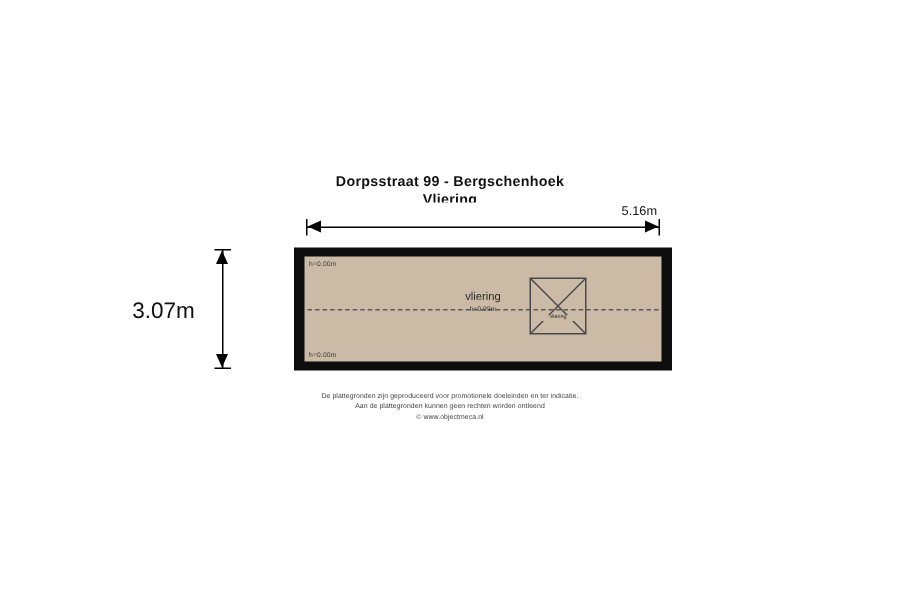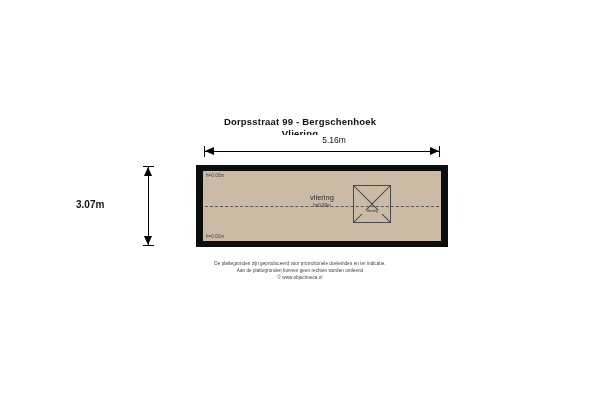--- a/index.html
+++ b/index.html
@@ -78,24 +78,24 @@
   .dim-top .arrow.left {
     left: 1px;
     border-right: 9px solid #000000;
   }
   .dim-top .arrow.right {
     right: 1px;
     border-left: 9px solid #000000;
   }
   .dim-top .label {
     position: absolute;
-    left: 12px;
+    left: 0;
     top: -4px;
     width: 236px;
-    text-align: center;
+    text-align: right;
     font-size: 8.5px;
     color: #111111;
     background: #ffffff;
     padding: 0 2px;
     box-sizing: border-box;
   }
 
   
   .dim-left {
     position: absolute;
@@ -135,23 +135,23 @@
   }
   .dim-left .arrow.bottom {
     bottom: 1px;
     border-top: 9px solid #000000;
   }
   .dim-left .label {
     position: absolute;
     left: -58px;
     top: 33px;
     width: 66px;
-    text-align: left;
-    font-size: 10px;
-    font-weight: bold;
+    text-align: center;
+    font-size: 15px;
+    font-weight: normal;
     color: #111111;
   }
 
   
   .plan {
     position: absolute;
     left: 196px;
     top: 165px;
     width: 252px;
     height: 82px;

